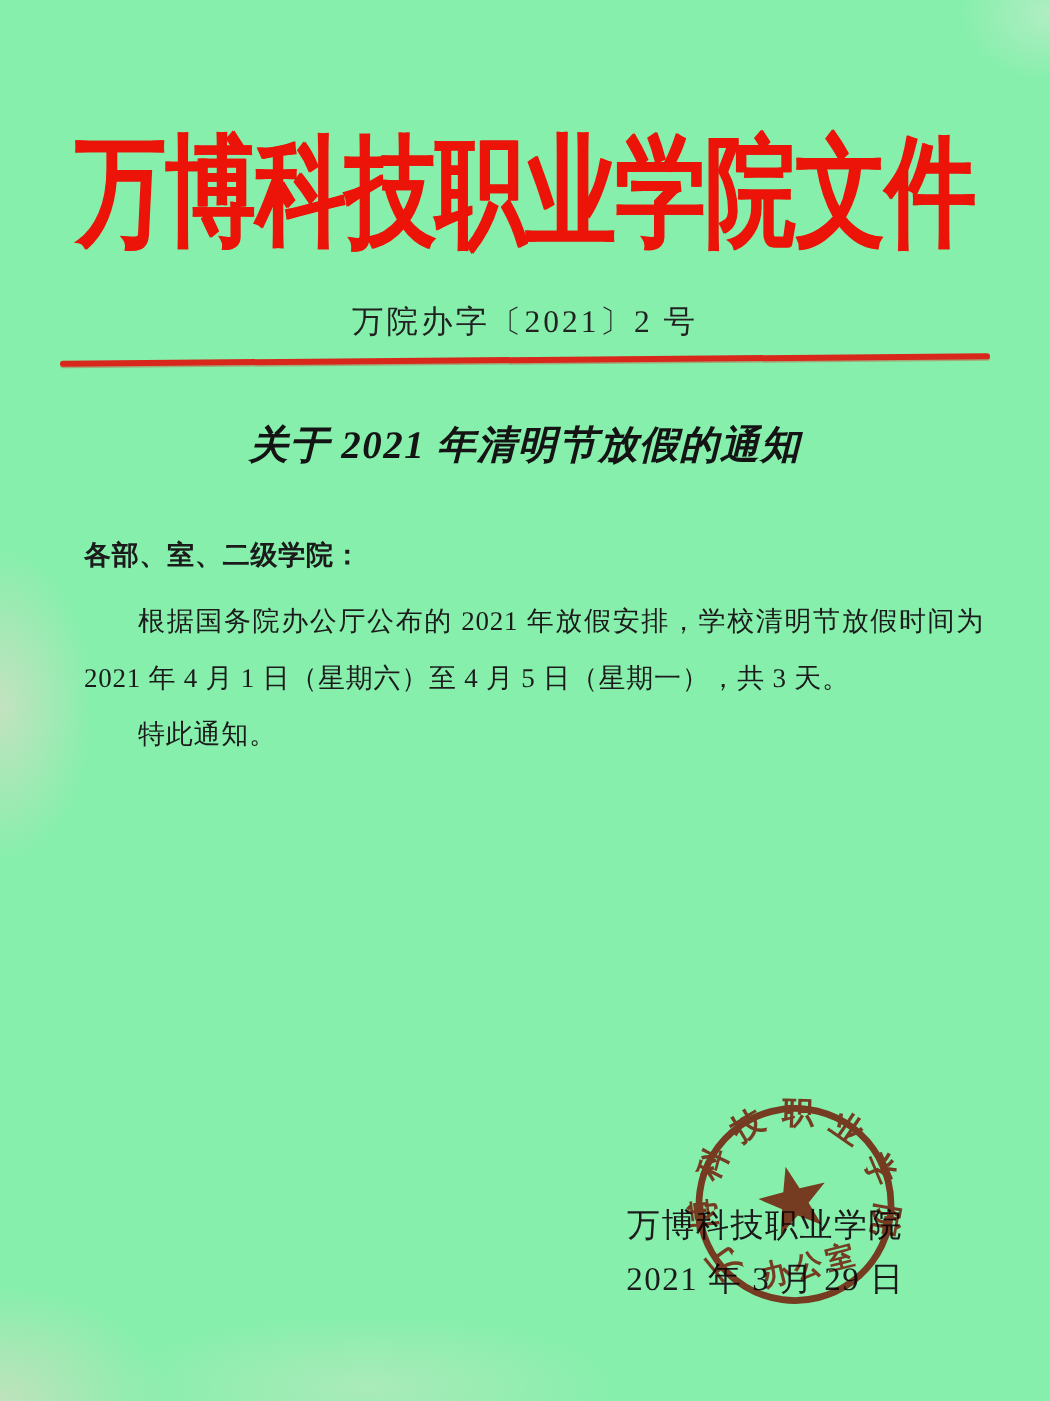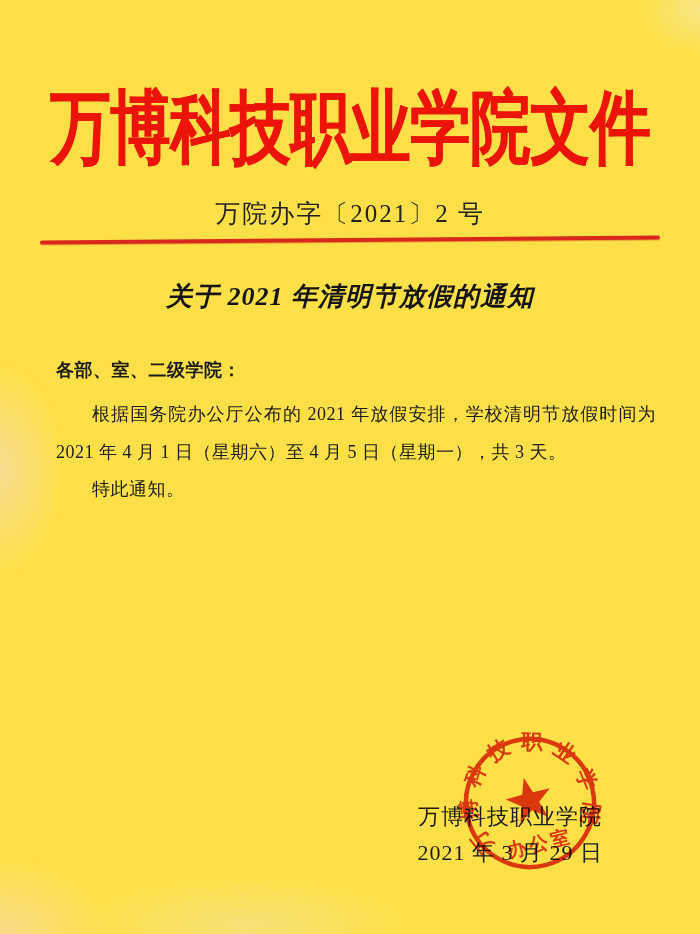--- a/index.html
+++ b/index.html
@@ -1,19 +1,19 @@
 <!DOCTYPE html>
 <html><head>
 <meta charset="utf-8">
 <style>
   html,body { margin:0; padding:0; background:#ffffff; }
   .page {
     position:relative;
     width:700px; height:934px;
-    background:#fde047;
+    background:#86efac;
     overflow:hidden;
     font-family:"Liberation Serif","DejaVu Serif",serif;
     color:#1d1d1d;
   }
   
   .scan-smudge {
     position:absolute; inset:0; pointer-events:none;
     background-image:
       radial-gradient(ellipse 90px 150px at 0px 470px, rgba(246,216,208,0.55), rgba(246,216,208,0) 70%),
       radial-gradient(ellipse 160px 110px at 0% 100%, rgba(248,214,204,0.5), rgba(248,214,204,0) 70%),
@@ -27,21 +27,21 @@
     color:#ec1309;
     letter-spacing:0px;
     transform:scaleY(1.34);
     transform-origin:top center;
     text-shadow:1px 0 0 #ec1309;
     white-space:nowrap;
   }
   .doc-number {
     position:absolute; top:201px; left:0; right:0;
     text-align:center;
-    font-size:25px; line-height:26px;
+    font-size:21px; line-height:26px;
     color:#222;
     letter-spacing:2px;
   }
   .red-line {
     position:absolute; top:238px; left:40px; width:620px; height:4px;
     background:#d8271b;
     border-radius:2px;
     transform:rotate(-0.45deg);
     box-shadow:0 1px 0 rgba(216,39,27,0.35);
   }

